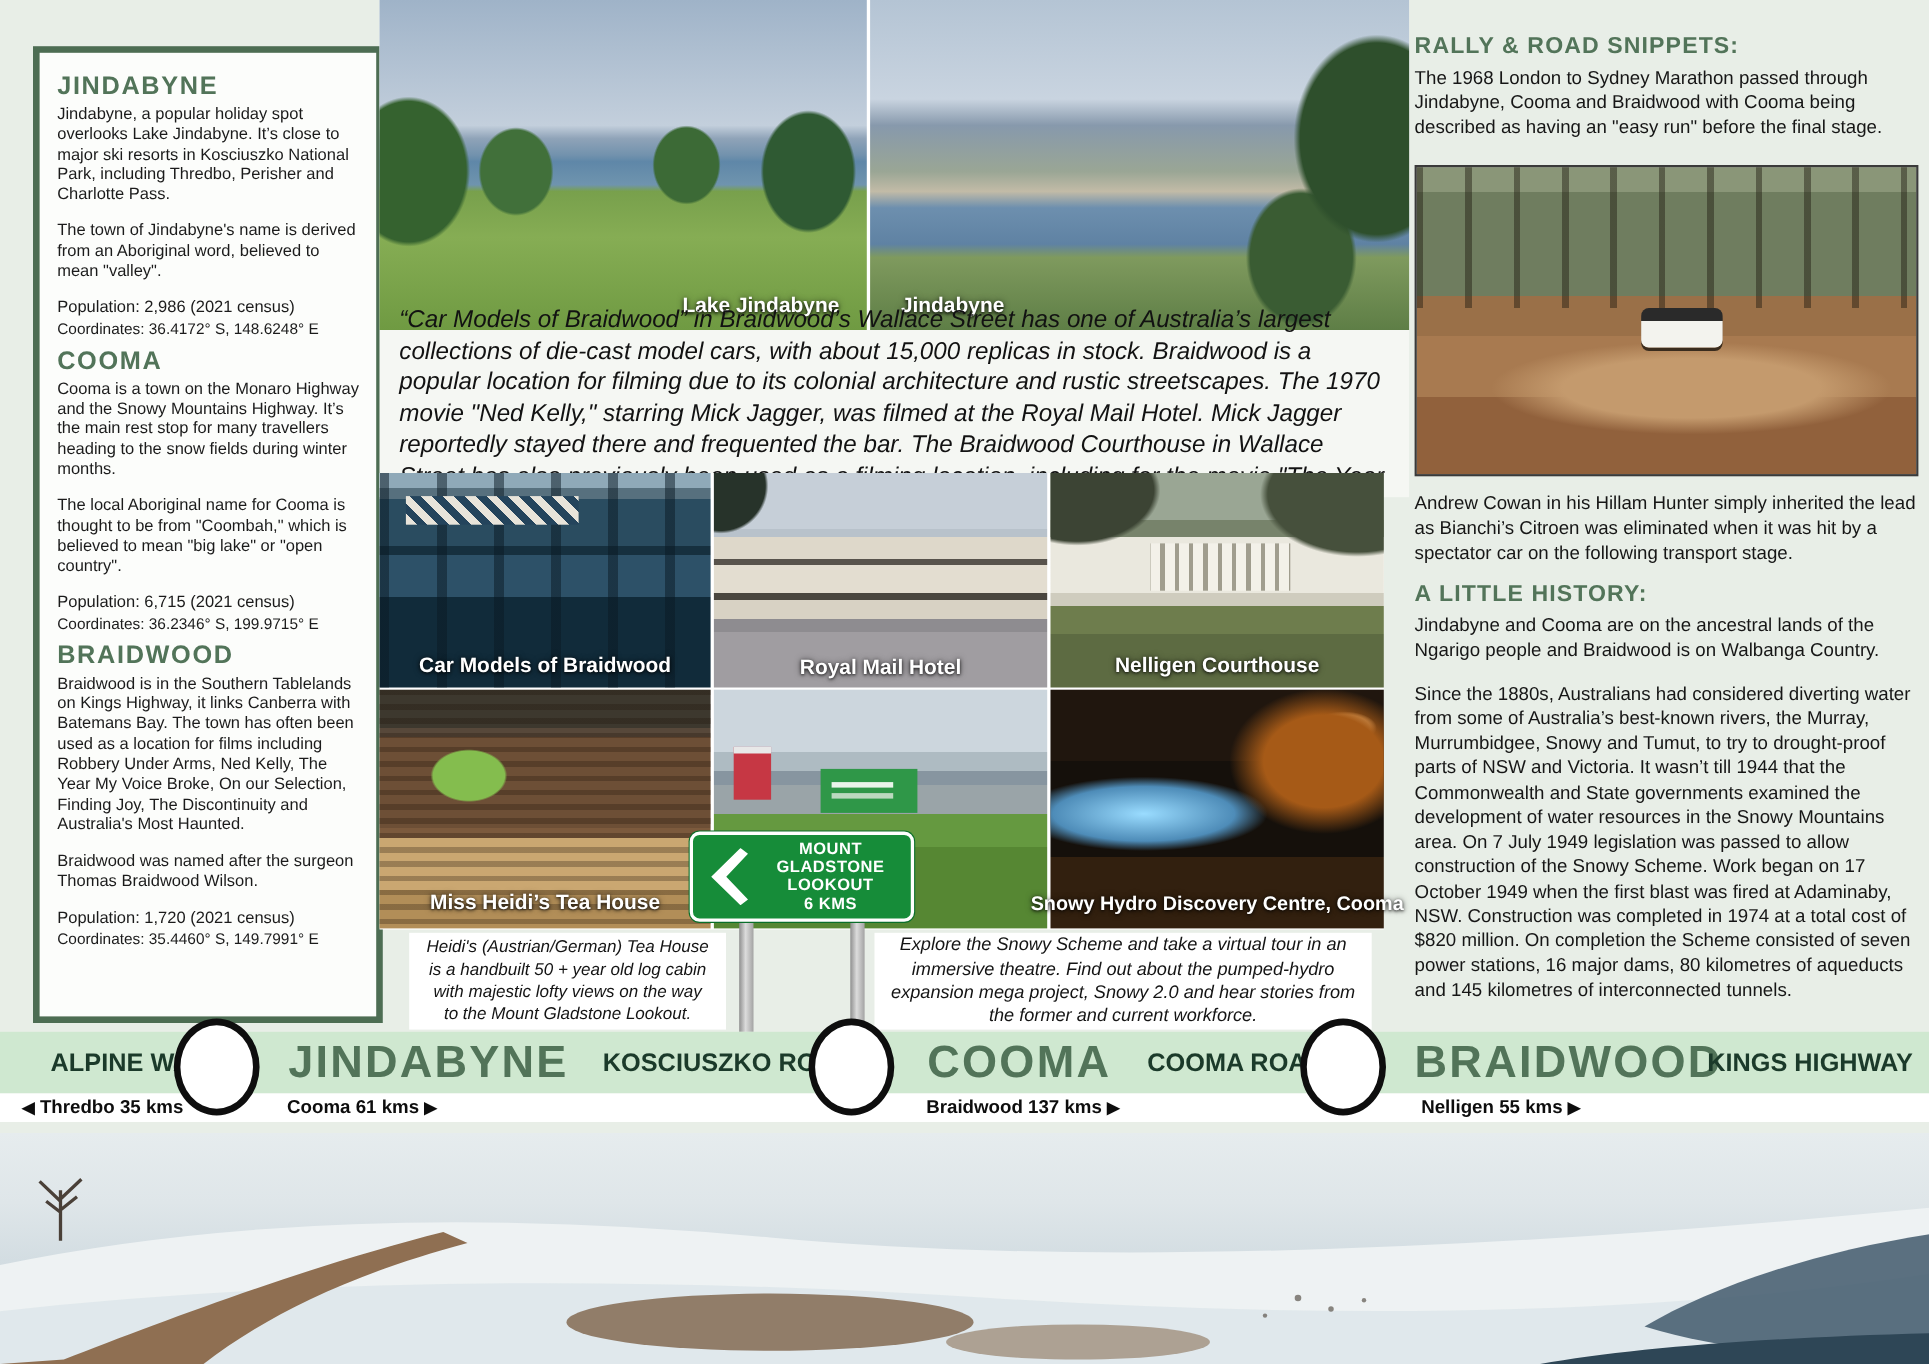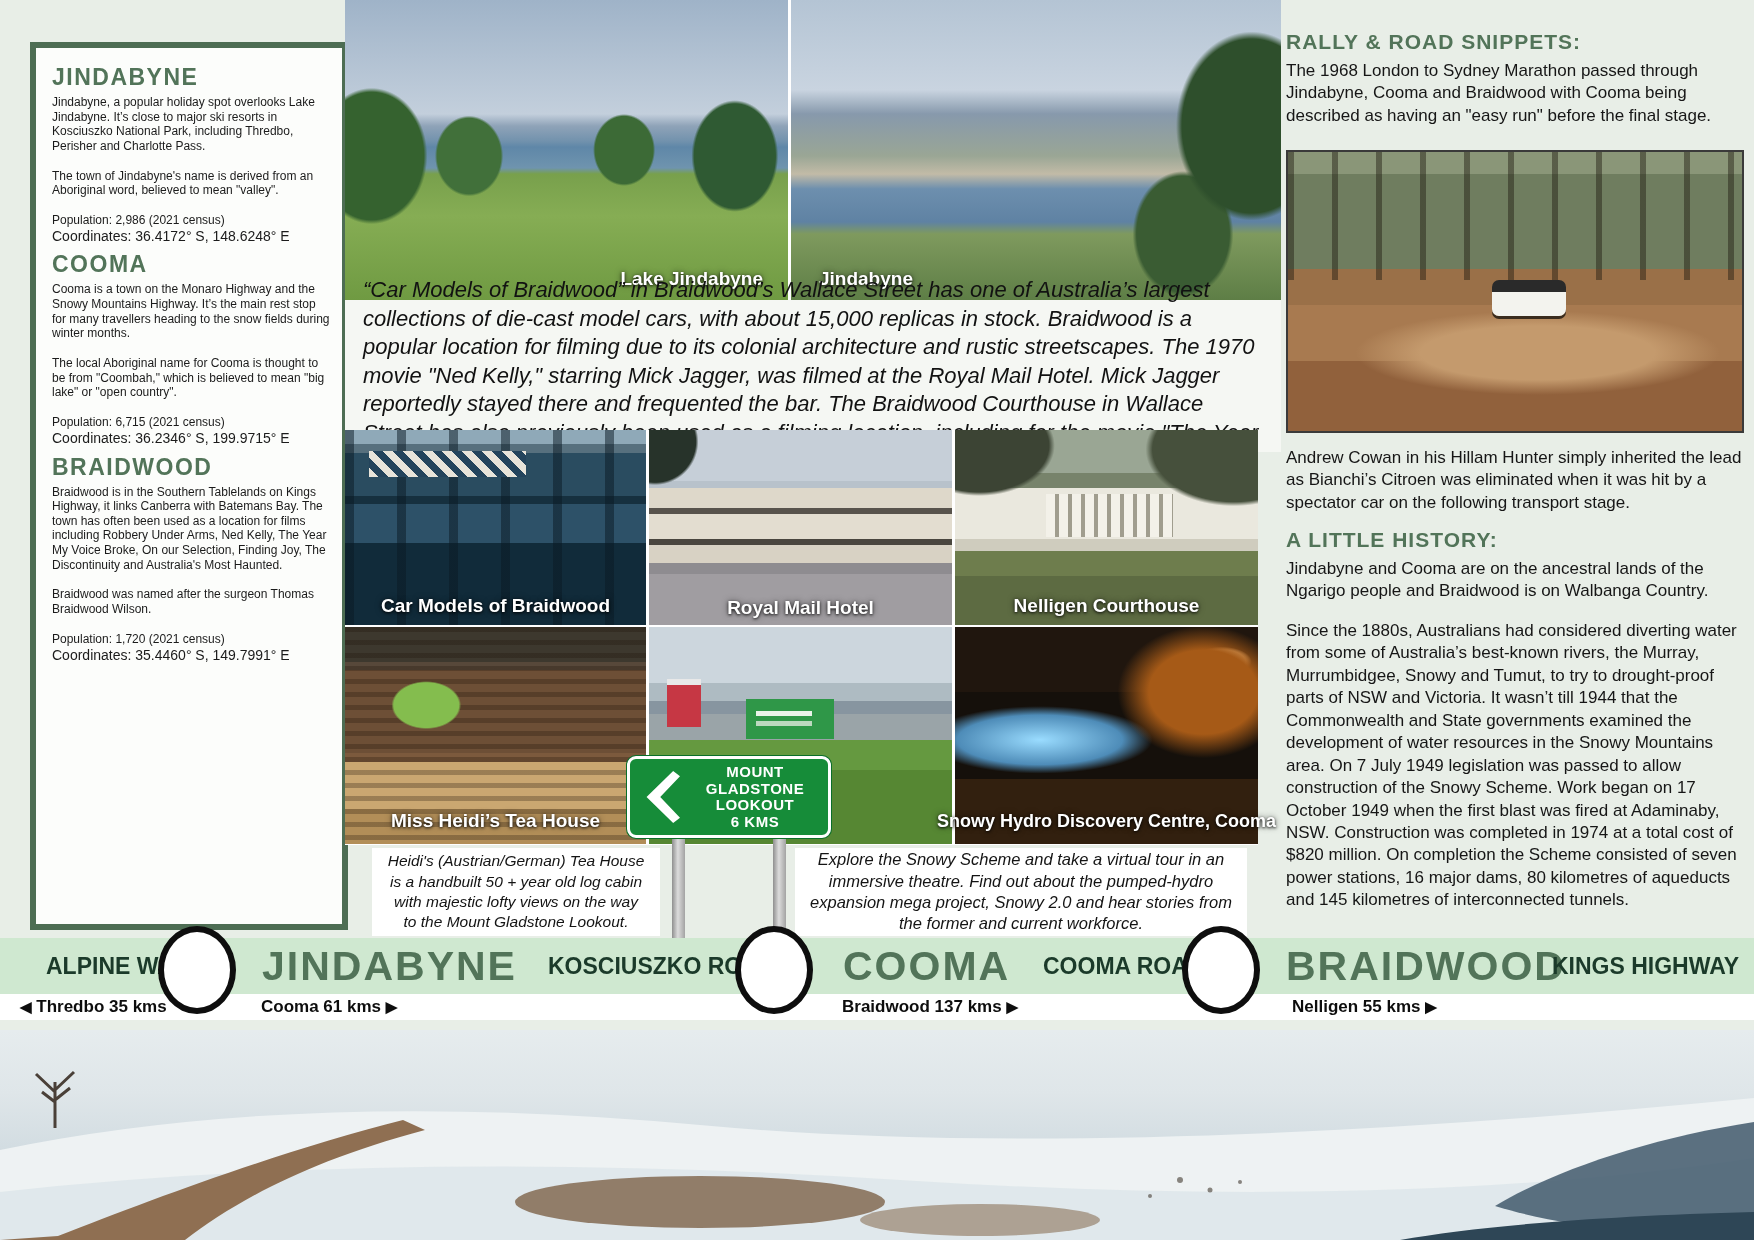--- a/index.html
+++ b/index.html
@@ -4,21 +4,21 @@
 <style>
   * { margin:0; padding:0; box-sizing:border-box; }
   html,body { width:1754px; height:1240px; }
   body { font-family:"Liberation Sans", sans-serif; background:#e8eee7; position:relative; overflow:hidden; color:#1b1b1b; }
   .abs { position:absolute; }
 
   
   .sidebar { left:30px; top:42px; width:318px; height:888px; background:#fcfdfb;
              border:6px solid #4d6d53; padding:12px 12px 6px 16px; }
   .sidebar h2 { color:#527459; font-size:23px; font-weight:bold; letter-spacing:1.5px; margin:4px 0 4px; }
-  .sidebar p  { font-size:12px; line-height:1.22; margin-bottom:15px; }
+  .sidebar p  { font-size:15px; line-height:1.22; margin-bottom:15px; }
   .sidebar p.stats  { margin-bottom:1px; }
   .sidebar p.coords { font-size:14px; margin-bottom:6px; }
 
   
   figure { position:relative; }
   .cap { position:absolute; color:#fff; font-weight:bold; font-size:19px; white-space:nowrap;
          text-shadow:0 1px 3px rgba(0,0,0,.85), 0 0 6px rgba(0,0,0,.5); }
   .cap-center { left:50%; transform:translateX(-50%); }
 
   

